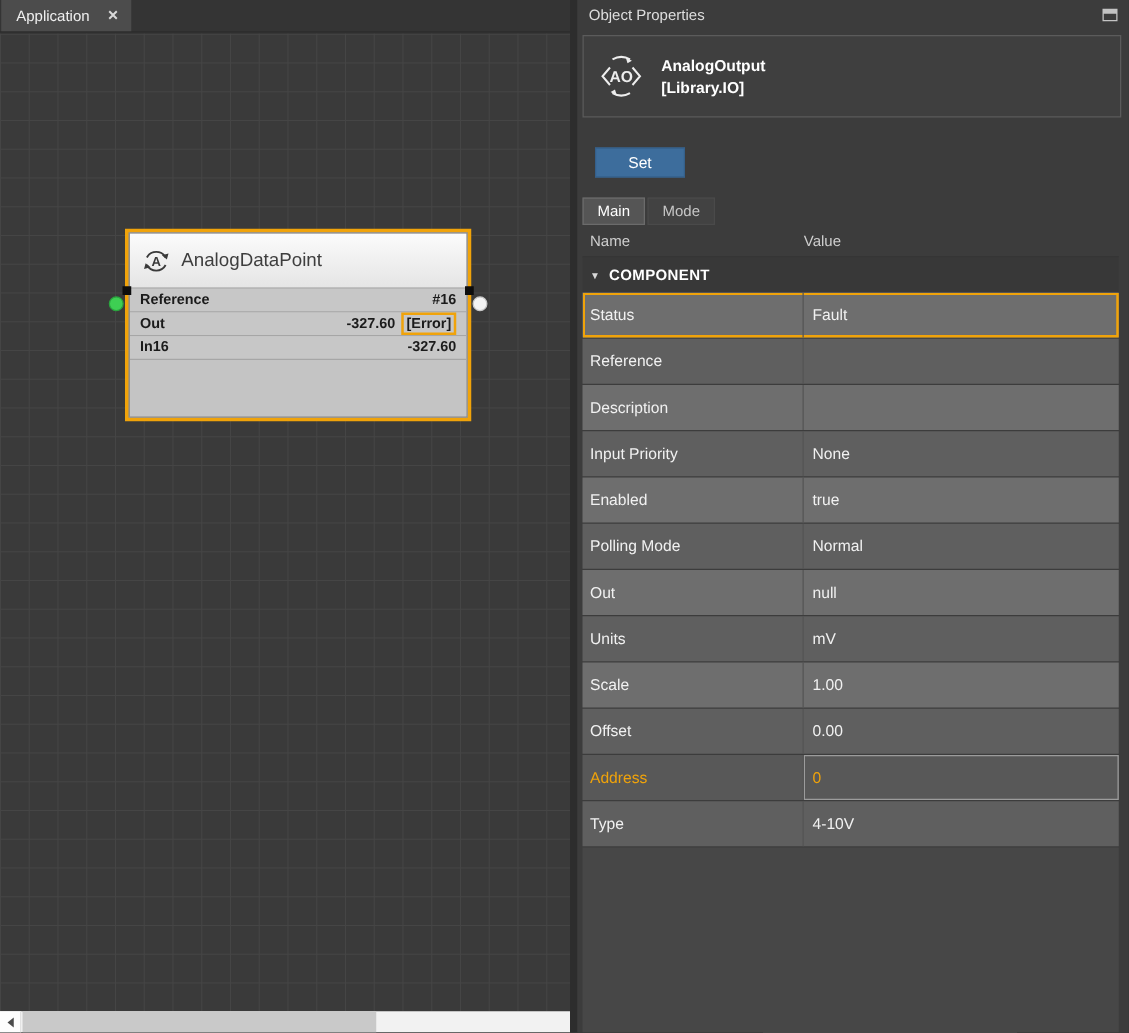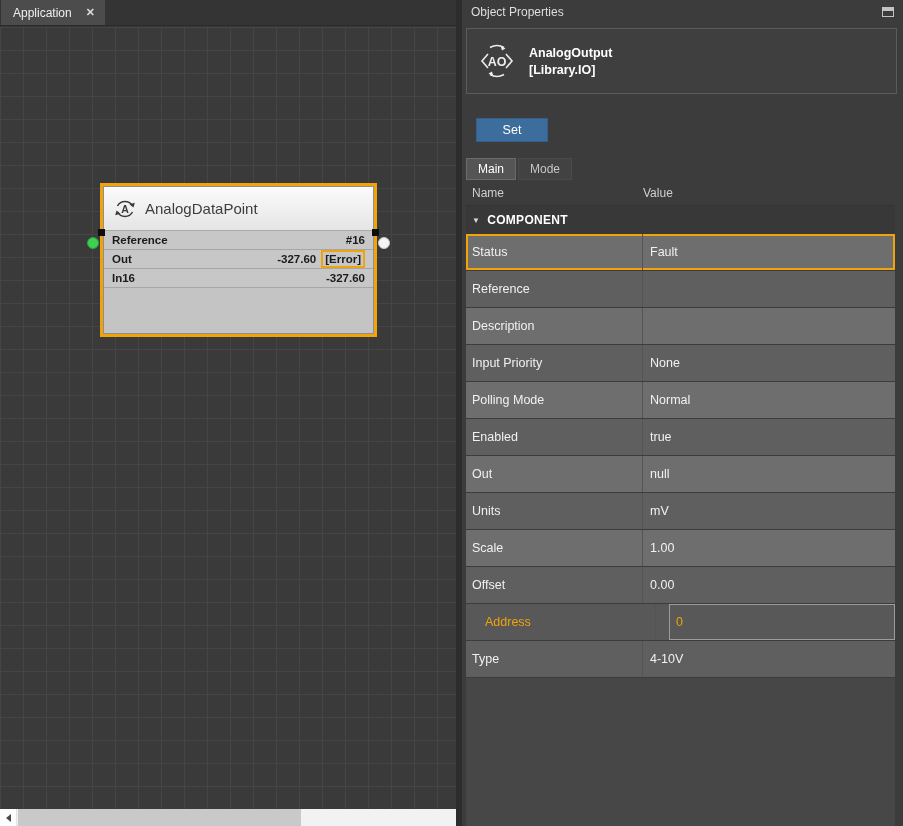--- a/index.html
+++ b/index.html
@@ -61,21 +61,21 @@
   .col-name { width:177px; padding-left:6px; }
   .pt-section { height:28px; flex:none; background:#383838; color:#FFFFFF; font-weight:bold; font-size:12px; display:flex; align-items:center; padding-left:6px; gap:7px; cursor:pointer; letter-spacing:0.3px; }
   .tri { font-size:8px; color:#D8D8D8; }
   .pt-body { flex:none; }
   .prow { display:flex; height:36px; margin-bottom:1px; background:#6E6E6E; cursor:pointer; }
   .prow:nth-child(even) { background:#5F5F5F; }
   .pname  { width:177px; padding-left:6px; display:flex; align-items:center; font-size:12.5px; color:#F1F1F1; border-right:1px solid #545454; }
   .pvalue { flex:1; padding-left:7px; display:flex; align-items:center; font-size:12.5px; color:#F1F1F1; }
   .prow.hl { box-shadow: inset 0 0 0 2px #F0A30A; }
   .prow.edit { background:#585858 !important; }
-  .prow.edit .pname, .prow.edit .pvalue { color:#F0A30A;margin-left:13px; }
+  .prow.edit .pname, .prow.edit .pvalue { color:#F0A30A; }
   .prow.edit .pvalue { box-shadow: inset 0 0 0 1px #9C9C9C; }
   .pt-fill { flex:1; background:#474747; }
 </style>
 </head>
 <body>
 
 <div class="app">
 
   <div class="left-pane">
     <div class="tabbar">
@@ -181,26 +181,26 @@
           </div>
           <div class="prow">
             <div class="pname">Description</div>
             <div class="pvalue"></div>
           </div>
           <div class="prow">
             <div class="pname">Input Priority</div>
             <div class="pvalue">None</div>
           </div>
           <div class="prow">
+            <div class="pname">Enabled</div>
+            <div class="pvalue">true</div>
+          </div>
+          <div class="prow">
             <div class="pname">Polling Mode</div>
             <div class="pvalue">Normal</div>
-          </div>
-          <div class="prow">
-            <div class="pname">Enabled</div>
-            <div class="pvalue">true</div>
           </div>
           <div class="prow">
             <div class="pname">Out</div>
             <div class="pvalue">null</div>
           </div>
           <div class="prow">
             <div class="pname">Units</div>
             <div class="pvalue">mV</div>
           </div>
           <div class="prow">

